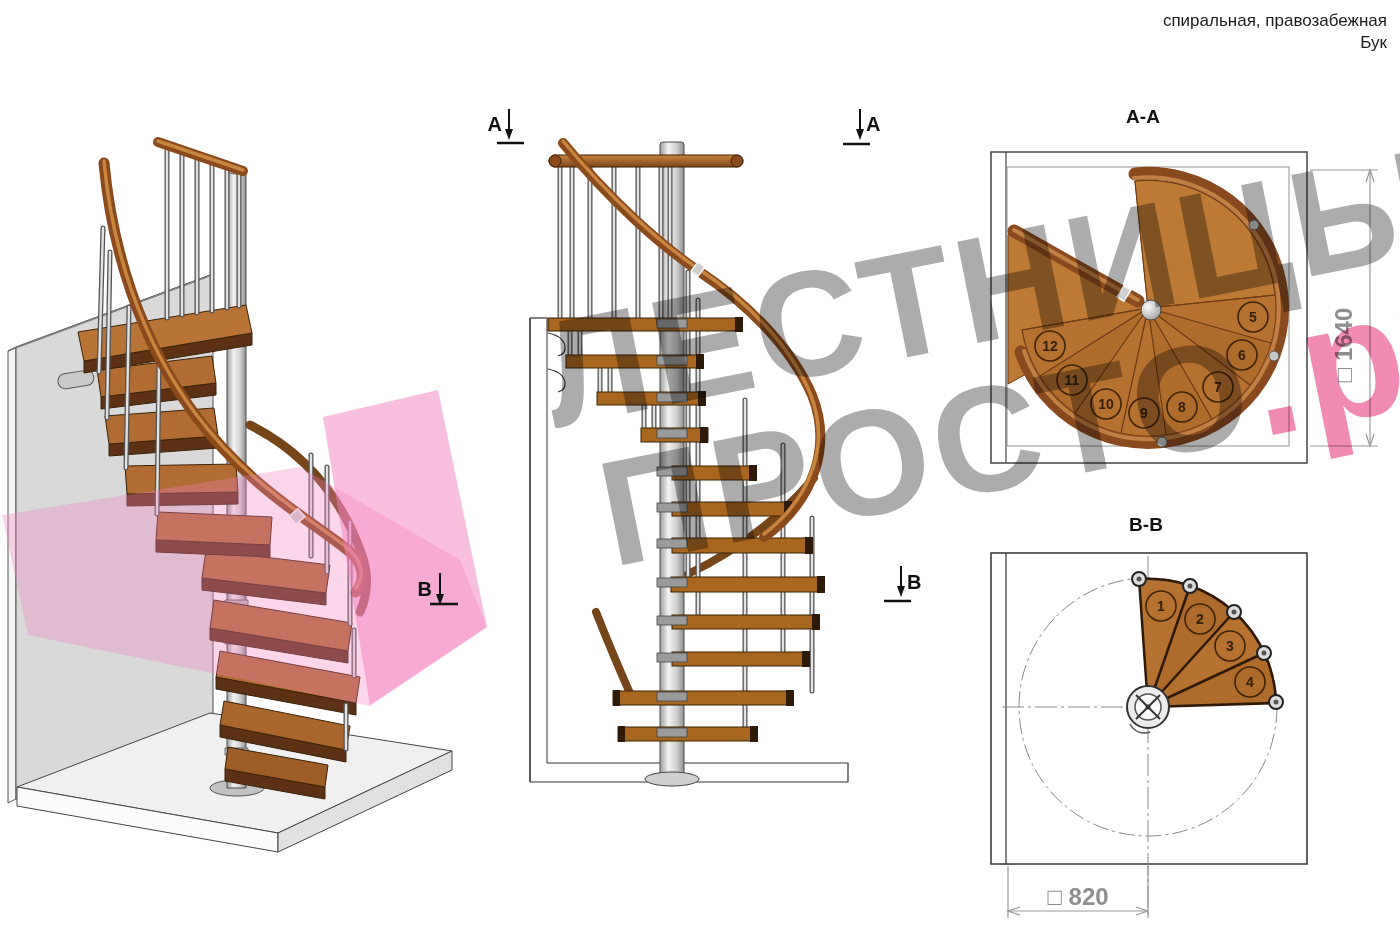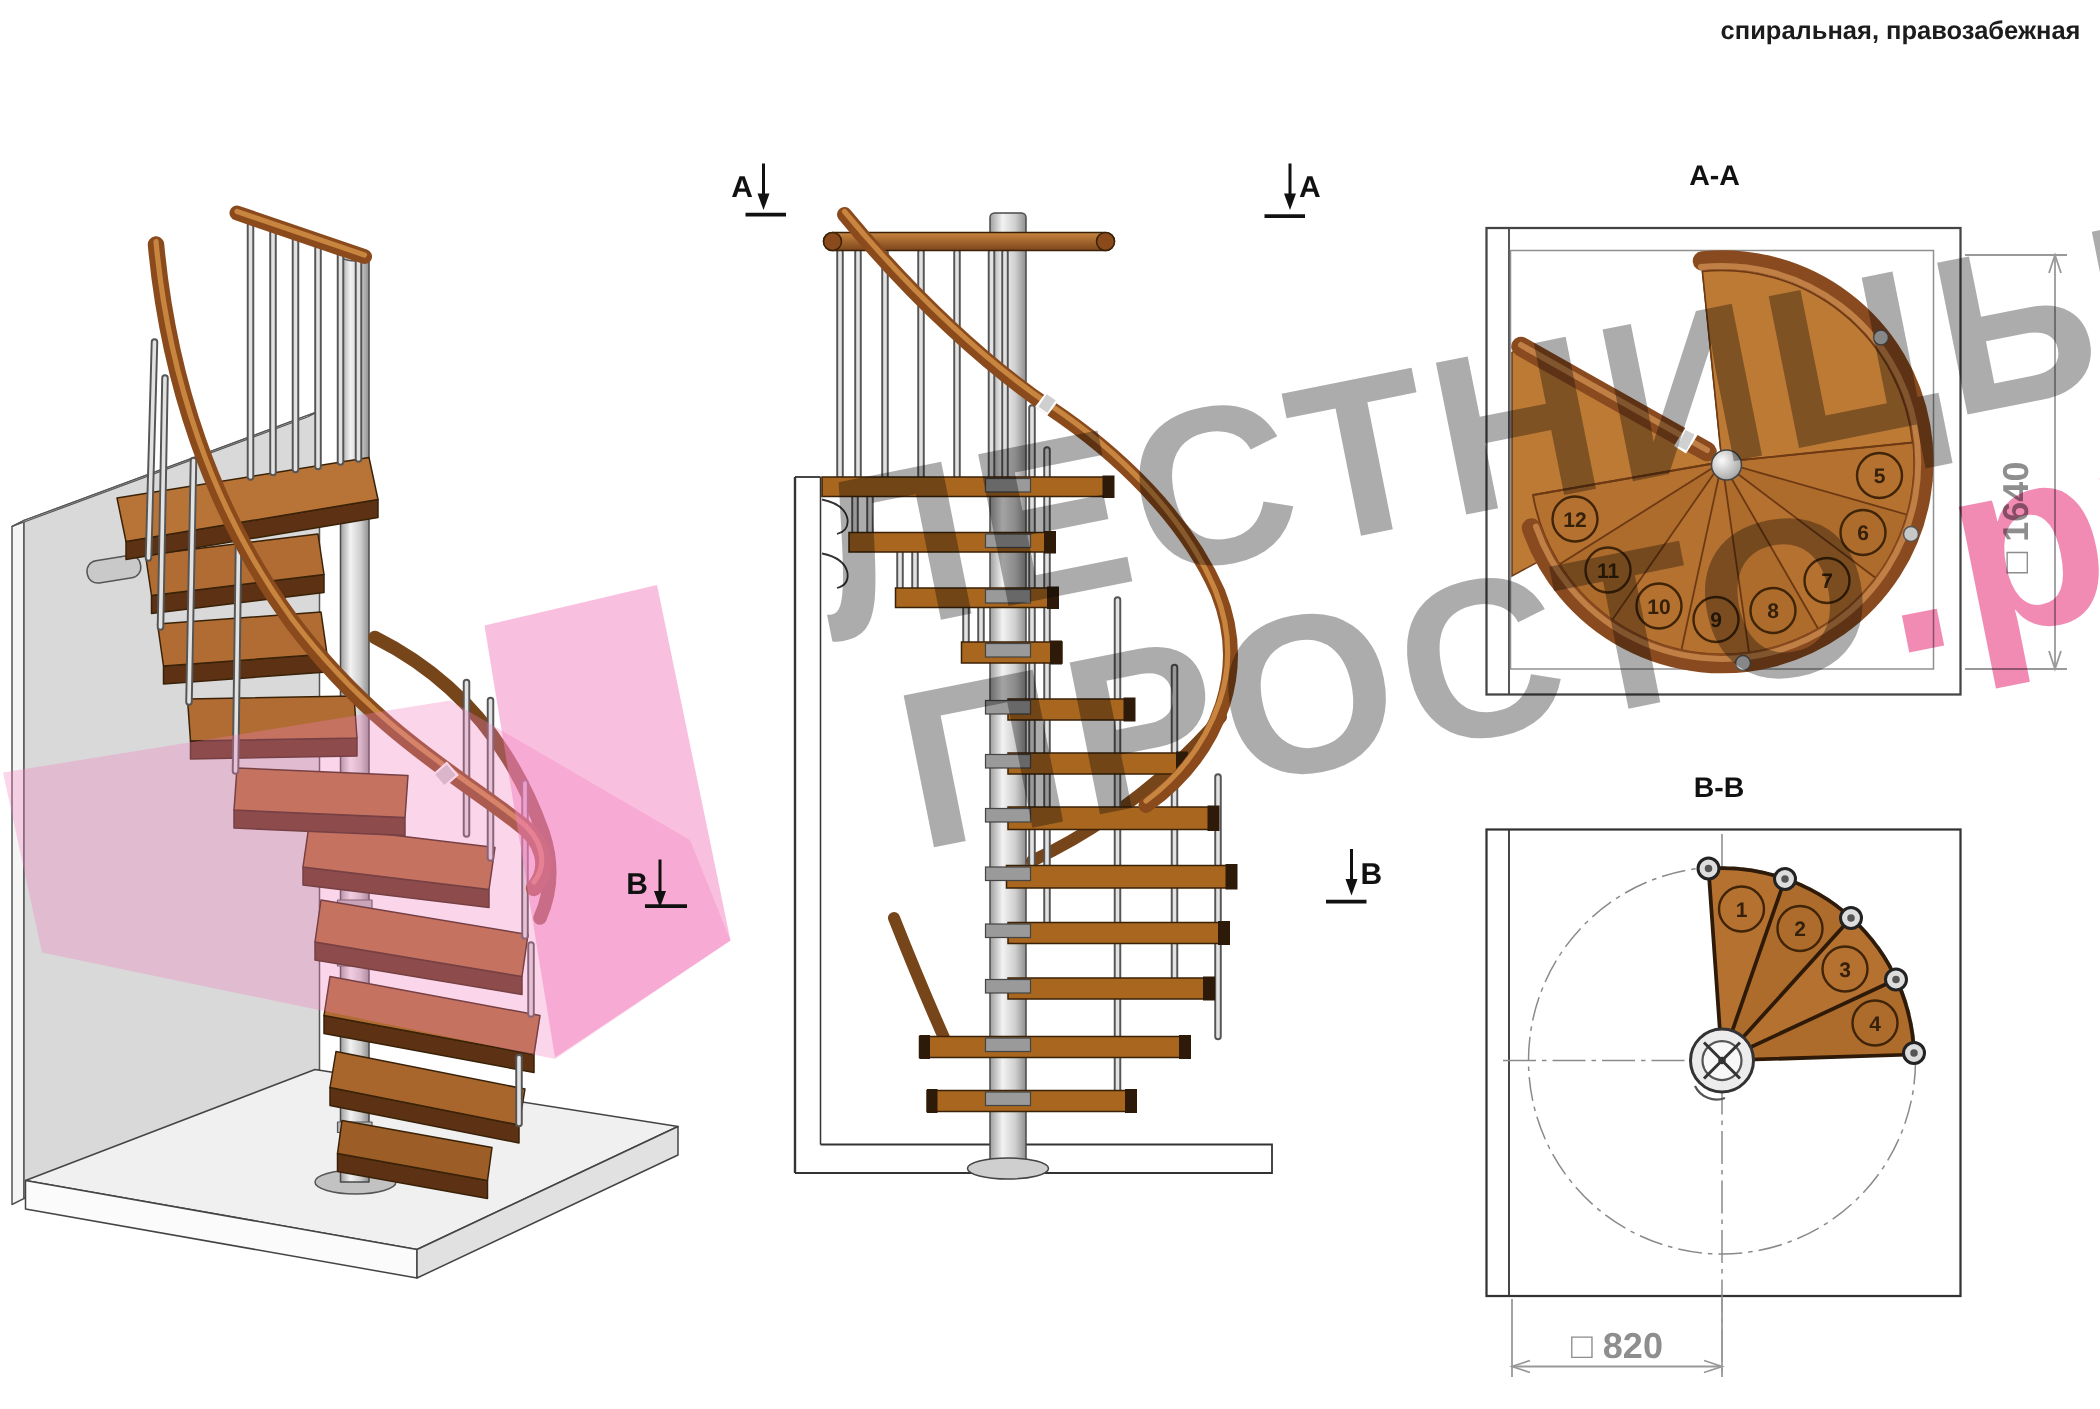--- a/index.html
+++ b/index.html
@@ -1,20 +1,20 @@
 <!DOCTYPE html>
 <html><head>
 <meta charset="utf-8">
 <style>
   html,body{margin:0;padding:0;background:#ffffff;}
   #sheet{position:relative;width:1400px;height:939px;background:#ffffff;overflow:hidden;
          font-family:"Liberation Sans",sans-serif;}
   #drawing{position:absolute;left:0;top:0;}
   .hdr{position:absolute;top:10px;right:13px;text-align:right;color:#1c1c1c;
-       font-size:17px;line-height:22px;font-weight:700;}
+       font-size:17px;line-height:22px;font-weight:400;}
   .wm{position:absolute;left:505px;top:308px;transform:rotate(-11.3deg);transform-origin:0 0;
       font-weight:bold;font-size:150px;line-height:150px;letter-spacing:5px;white-space:nowrap;
       mix-blend-mode:multiply;pointer-events:none;}
   .wm .l1{color:rgba(112,112,112,0.58);padding-left:25px;display:block;}
   .wm .l2{color:rgba(112,112,112,0.58);padding-left:55px;display:block;margin-top:-8px;}
   .wm .accent{color:rgba(235,90,148,0.70);font-size:1.12em;}
   svg text{font-family:"Liberation Sans",sans-serif;}
   .secLetter{font-size:20px;font-weight:bold;fill:#111;}
   .viewTitle{font-size:19px;font-weight:bold;fill:#111;}
   .dimText{font-size:24px;font-weight:bold;fill:#8e8e8e;}
@@ -455,20 +455,21 @@
         <line x1="1008" y1="911" x2="1148" y2="911"></line>
         <path d="M1020,907 L1008,911 L1020,915"></path>
           <path d="M1136,907 L1148,911 L1136,915"></path>
       </g>
       <text x="1078" y="905" text-anchor="middle" class="dimText">□ 820</text>
     </g>
   </svg>
 
   <div class="hdr">
     <div>спиральная, правозабежная</div>
+    <div>Бук</div>
   </div>
 
   <div class="wm">
     <span class="l1">ЛЕСТНИЦЫ</span>
     <span class="l2"><span>ПРОСТО</span><span class="accent">.ру</span></span>
   </div>
 
 </div>
 
 </body></html>

